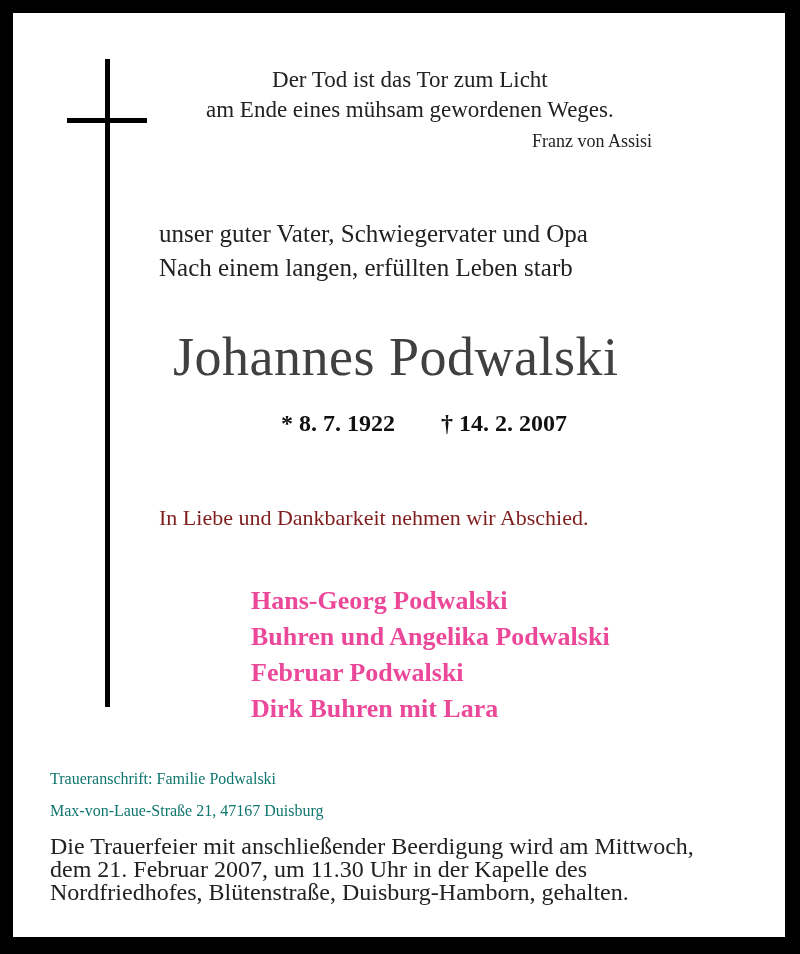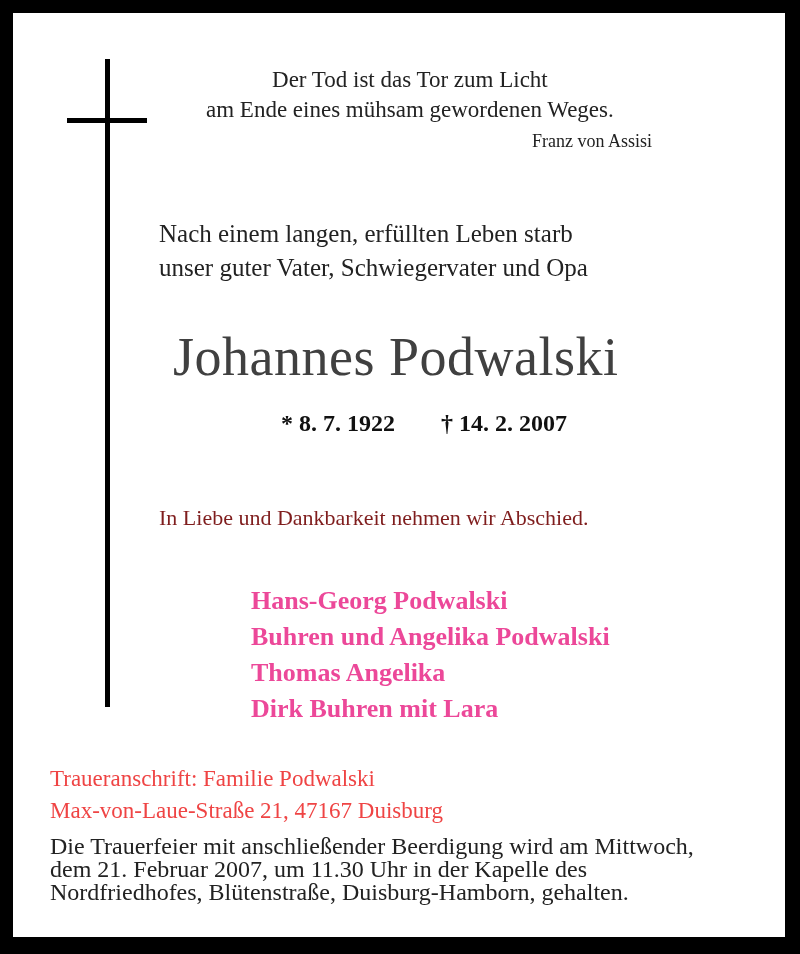--- a/index.html
+++ b/index.html
@@ -88,23 +88,23 @@
       left: 238px;
       top: 570px;
       font-size: 26px;
       line-height: 36px;
       font-weight: bold;
       color: #ec4899;
     }
     .address {
       left: 37px;
       top: 750px;
-      font-size: 23px;
+      font-size: 16px;
       line-height: 32px;
-      color: #ef4444;
+      color: #0f766e;
     }
     .service {
       left: 37px;
       top: 822px;
       font-size: 24px;
       line-height: 23px;
       color: #222;
     }
     .line { display: block; }
   </style>
@@ -115,38 +115,38 @@
   <div class="cross-v"></div>
   <div class="cross-h"></div>
 
   <div class="abs quote">
     <span class="line">Der Tod ist das Tor zum Licht</span>
     <span class="line">am Ende eines mühsam gewordenen Weges.</span>
   </div>
   <div class="abs author">Franz von Assisi</div>
 
   <div class="abs intro">
+    <span class="line">unser guter Vater, Schwiegervater und Opa</span>
     <span class="line">Nach einem langen, erfüllten Leben starb</span>
-    <span class="line">unser guter Vater, Schwiegervater und Opa</span>
   </div>
 
   <div class="abs name">Johannes Podwalski</div>
 
   <div class="abs dates">
     <span>*</span>
     <span>8. 7. 1922</span><span class="gap"></span><span>†</span>
     <span>14. 2. 2007</span>
   </div>
 
   <div class="abs farewell">In Liebe und Dankbarkeit nehmen wir Abschied.</div>
 
   <div class="abs family">
     <span class="line">Hans-Georg Podwalski</span>
     <span class="line">Buhren und Angelika Podwalski</span>
-    <span class="line">Thomas Angelika</span>
+    <span class="line">Februar Podwalski</span>
     <span class="line">Dirk Buhren mit Lara</span>
   </div>
 
   <div class="abs address">
     <span class="line">Traueranschrift: Familie Podwalski</span>
     <span class="line">Max-von-Laue-Straße 21, 47167 Duisburg</span>
   </div>
 
   <div class="abs service">
     <span class="line">Die Trauerfeier mit anschließender Beerdigung wird am Mittwoch,</span>

